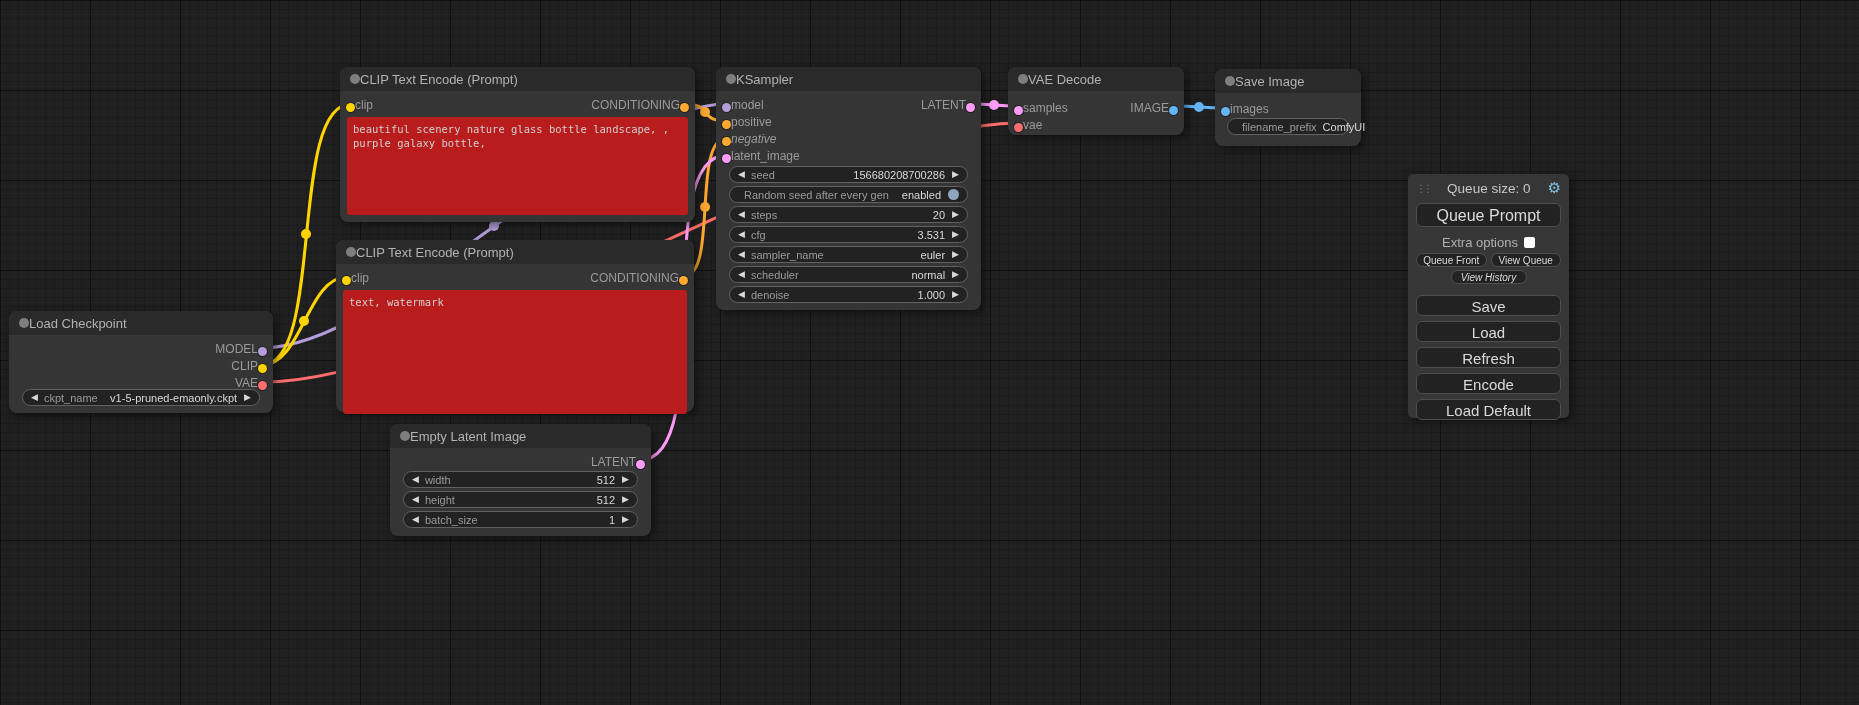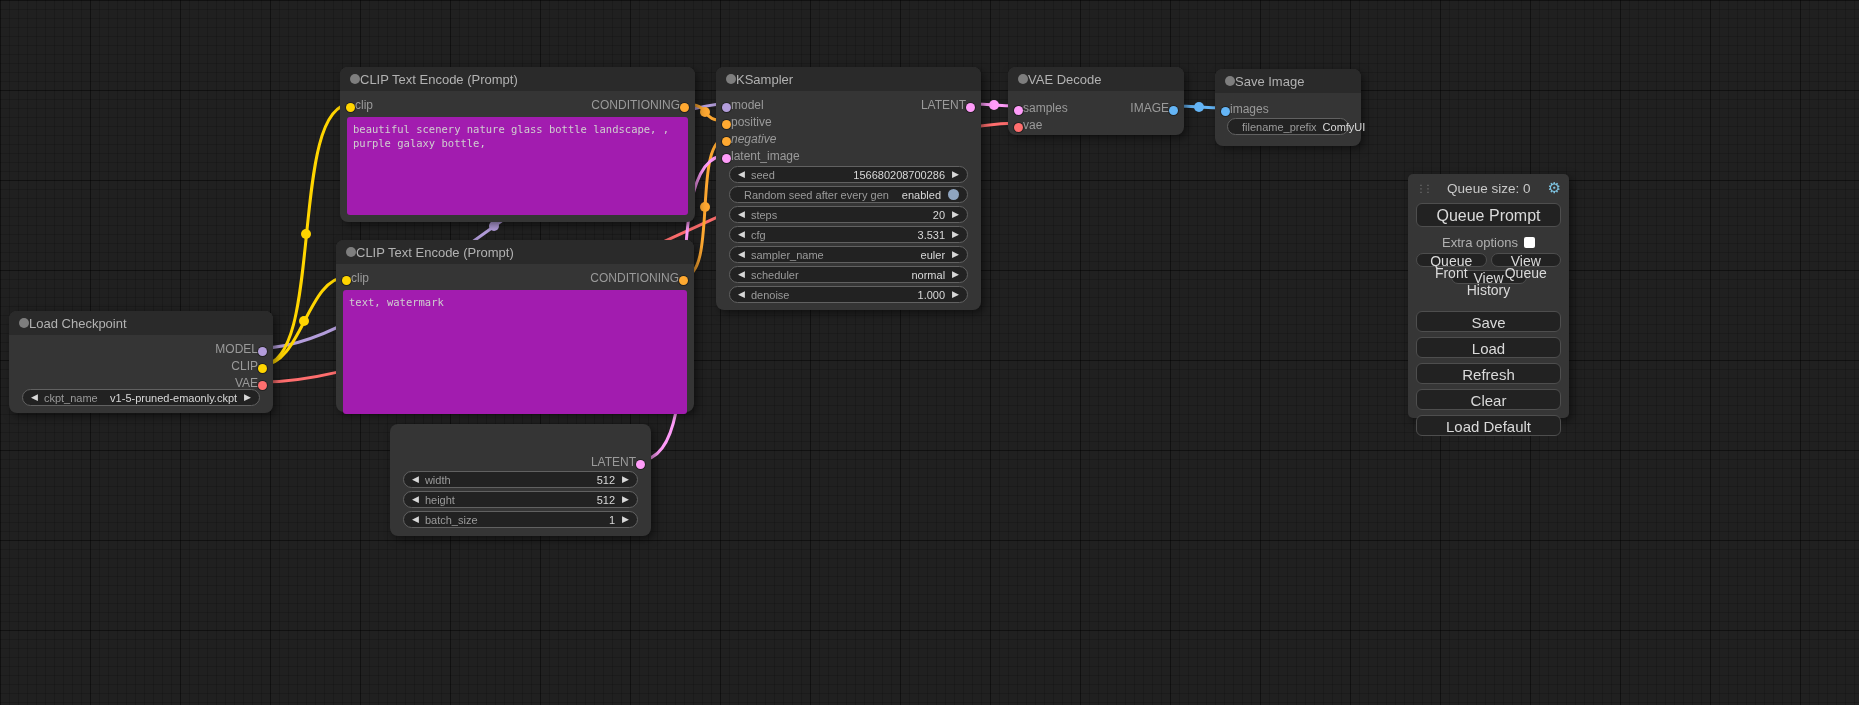--- a/index.html
+++ b/index.html
@@ -16,35 +16,35 @@
   .ntitle{height:24px;background:#2a2a2a;border-radius:8px 8px 0 0;display:flex;align-items:center;padding:0 10px;color:#b2b2b2;font-size:13px;white-space:nowrap;}
   .tdot{width:10px;height:10px;border-radius:50%;flex:0 0 auto;}
   .prow{position:absolute;display:flex;align-items:flex-end;height:17px;font-size:12px;color:#9a9a9a;white-space:nowrap;}
   .prow.in{left:6px;}
   .prow.out{right:6px;flex-direction:row-reverse;}
   .pdot{width:9px;height:9px;border-radius:50%;flex:0 0 auto;box-shadow:0 0 0 1px rgba(0,0,0,.35);}
   .widget{position:absolute;left:13px;right:13px;height:17px;background:#222;border:1px solid #616161;border-radius:10px;display:flex;align-items:center;padding:0 8px;box-sizing:border-box;font-size:11px;white-space:nowrap;}
   .widget .arr{color:#d8d8d8;font-size:9px;line-height:1;}
   .widget .wl{color:#9b9b9b;margin:0 6px;}
   .widget .wv{color:#d8d8d8;margin-left:auto;margin-right:7px;}
-  .ntext{position:absolute;left:7px;right:7px;background:#a21caf;border-radius:3px;padding:5px 6px;box-sizing:border-box;font-family:"DejaVu Sans Mono",monospace;font-size:10.5px;line-height:14px;color:#cfcfcf;white-space:pre-wrap;word-break:break-word;}
+  .ntext{position:absolute;left:7px;right:7px;background:#b91c1c;border-radius:3px;padding:5px 6px;box-sizing:border-box;font-family:"DejaVu Sans Mono",monospace;font-size:10.5px;line-height:14px;color:#cfcfcf;white-space:pre-wrap;word-break:break-word;}
   .toggle{width:11px;height:11px;border-radius:50%;flex:0 0 auto;}
   
   #queue-panel{position:absolute;left:1408px;top:174px;width:161px;height:244px;background:#363636;border-radius:5px;box-shadow:3px 3px 8px rgba(0,0,0,.5);z-index:3;box-sizing:border-box;padding:5px 8px;}
   .qhead{display:flex;align-items:center;height:18px;color:#c8c8c8;font-size:13.5px;}
   .qhandle{color:#777;font-size:10px;letter-spacing:-3px;cursor:grab;}
   .qtitle{flex:1;text-align:center;}
   .qgear{font-size:15px;cursor:pointer;}
   .qbtn{display:block;width:100%;background:#222;border:1px solid #4e4e4e;border-radius:6px;color:#dadada;text-align:center;cursor:pointer;font-family:"Liberation Sans",sans-serif;}
   .qbig{height:24px;font-size:16px;line-height:22px;margin-top:6px;}
   .qopt{display:flex;align-items:center;justify-content:center;gap:6px;margin-top:8px;color:#b0b0b0;font-size:13px;height:14px;}
   .cbx{width:11px;height:11px;background:#fff;border-radius:2px;display:inline-block;cursor:pointer;}
   .qsmallrow{display:flex;gap:4px;margin-top:4px;}
-  .qsmall{height:14px;font-size:14px;line-height:12px;border-radius:8px;flex:1;}
-  .qsmall.center{flex:0 0 auto;width:76px;margin:3px auto 16px;display:block;}
+  .qsmall{height:14px;font-size:10px;line-height:12px;border-radius:8px;flex:1;}
+  .qsmall.center{flex:0 0 auto;width:76px;margin:3px auto 0;display:block;font-style:italic;}
   .qaction{height:21px;font-size:15px;line-height:19px;margin-top:5px;}
 </style>
 </head>
 <body>
 
 <div id="canvas">
 
   <svg id="links" width="1859" height="705">
     <path d="M262,348 C390,348 599,104 727,104" stroke="#B39DDB"></path>
     <path d="M262,365 C325,365 288,104 351,104" stroke="#FFD500"></path>
@@ -219,20 +219,24 @@
       <span class="pdot" style="background-color: rgb(100, 181, 246);"></span>
       <span>images</span>
     </div>
     <div class="widget" style="top:49px;left:12px;right:12px;">
       <span class="wl">filename_prefix</span>
       <span class="wv">ComfyUI</span>
     </div>
   </div>
 
   <div class="node" style="left:390px;top:424px;width:261px;height:112px;">
+    <div class="ntitle">
+      <span class="tdot" style="background-color: rgb(126, 126, 126);"></span>
+      <span>Empty Latent Image</span>
+    </div>
     <div class="prow out" style="top:28px;">
       <span class="pdot" style="background-color: rgb(255, 156, 249);"></span>
       <span>LATENT</span>
     </div>
     <div class="widget" style="top:47px;">
       <span class="arr">◀</span>
       <span class="wl">width</span>
       <span class="wv">512</span>
       <span class="arr">▶</span>
     </div>
@@ -263,17 +267,17 @@
     </div>
     <div class="qsmallrow">
       <button class="qbtn qsmall">Queue Front</button>
       <button class="qbtn qsmall">View Queue</button>
     </div>
     <button class="qbtn qsmall center">View History</button>
     <div style="height:6px;"></div>
     <button class="qbtn qaction">Save</button>
     <button class="qbtn qaction">Load</button>
     <button class="qbtn qaction">Refresh</button>
-    <button class="qbtn qaction">Clear</button>
+    <button class="qbtn qaction">Encode</button>
     <button class="qbtn qaction">Load Default</button>
   </div>
 
 </div>
 
 </body></html>

